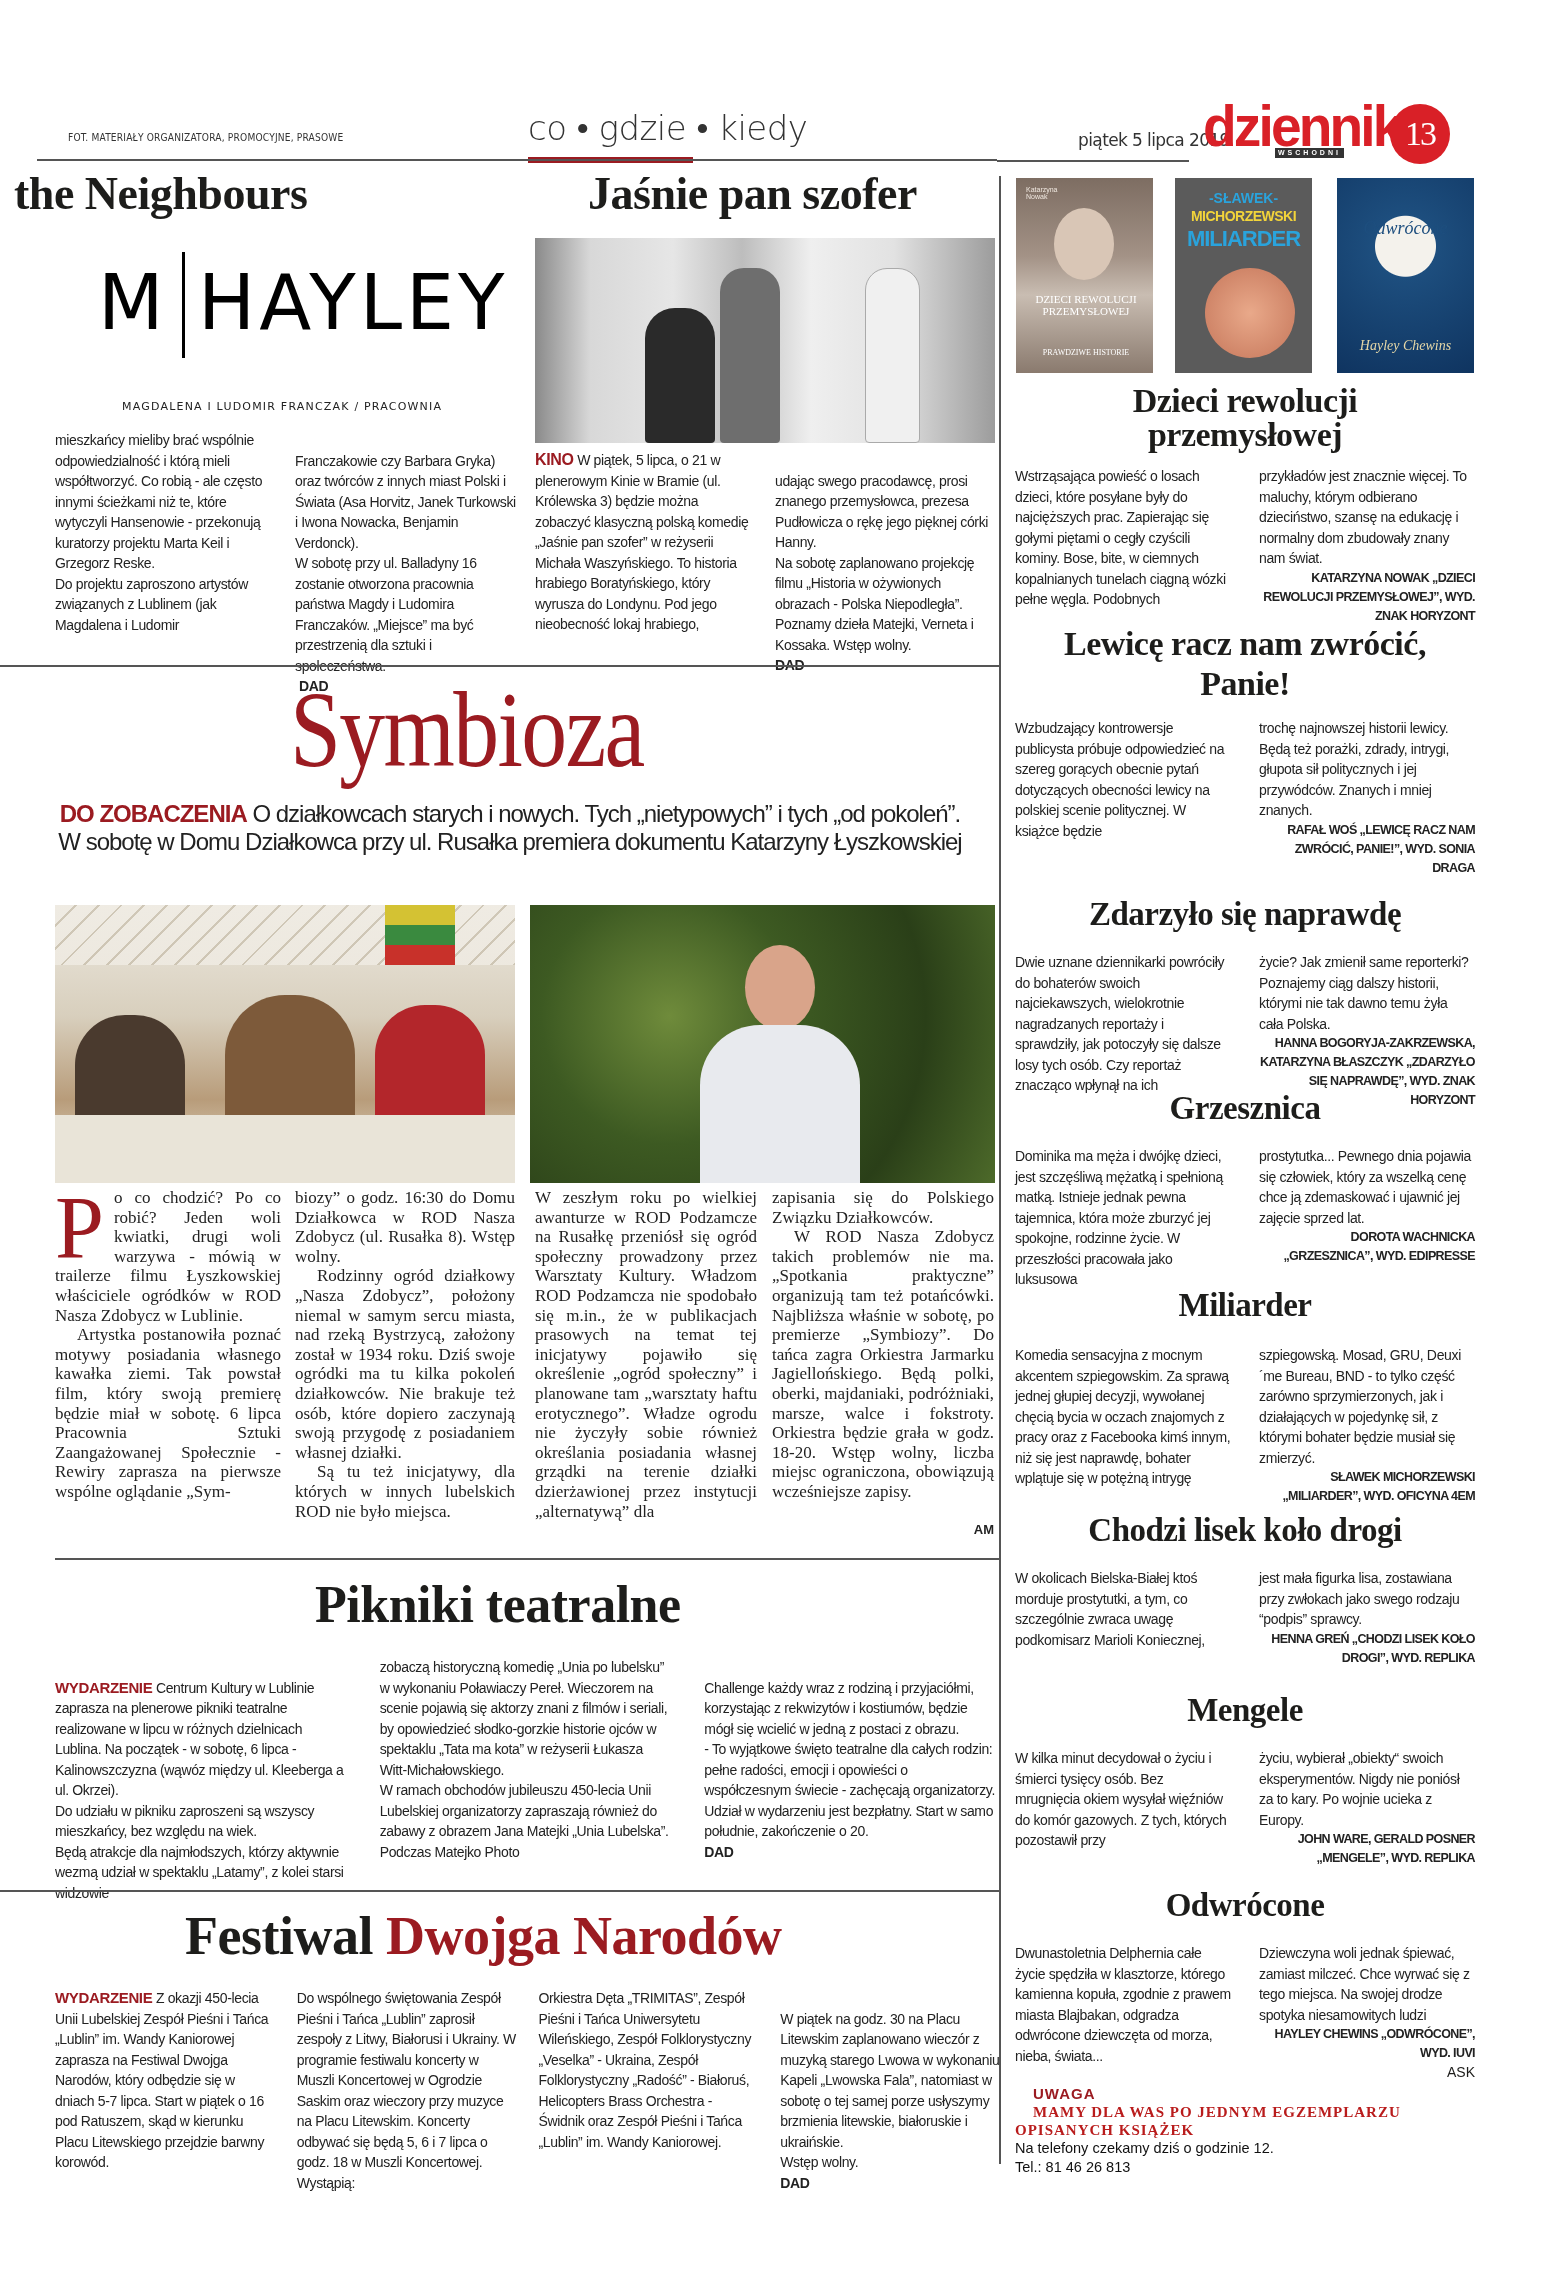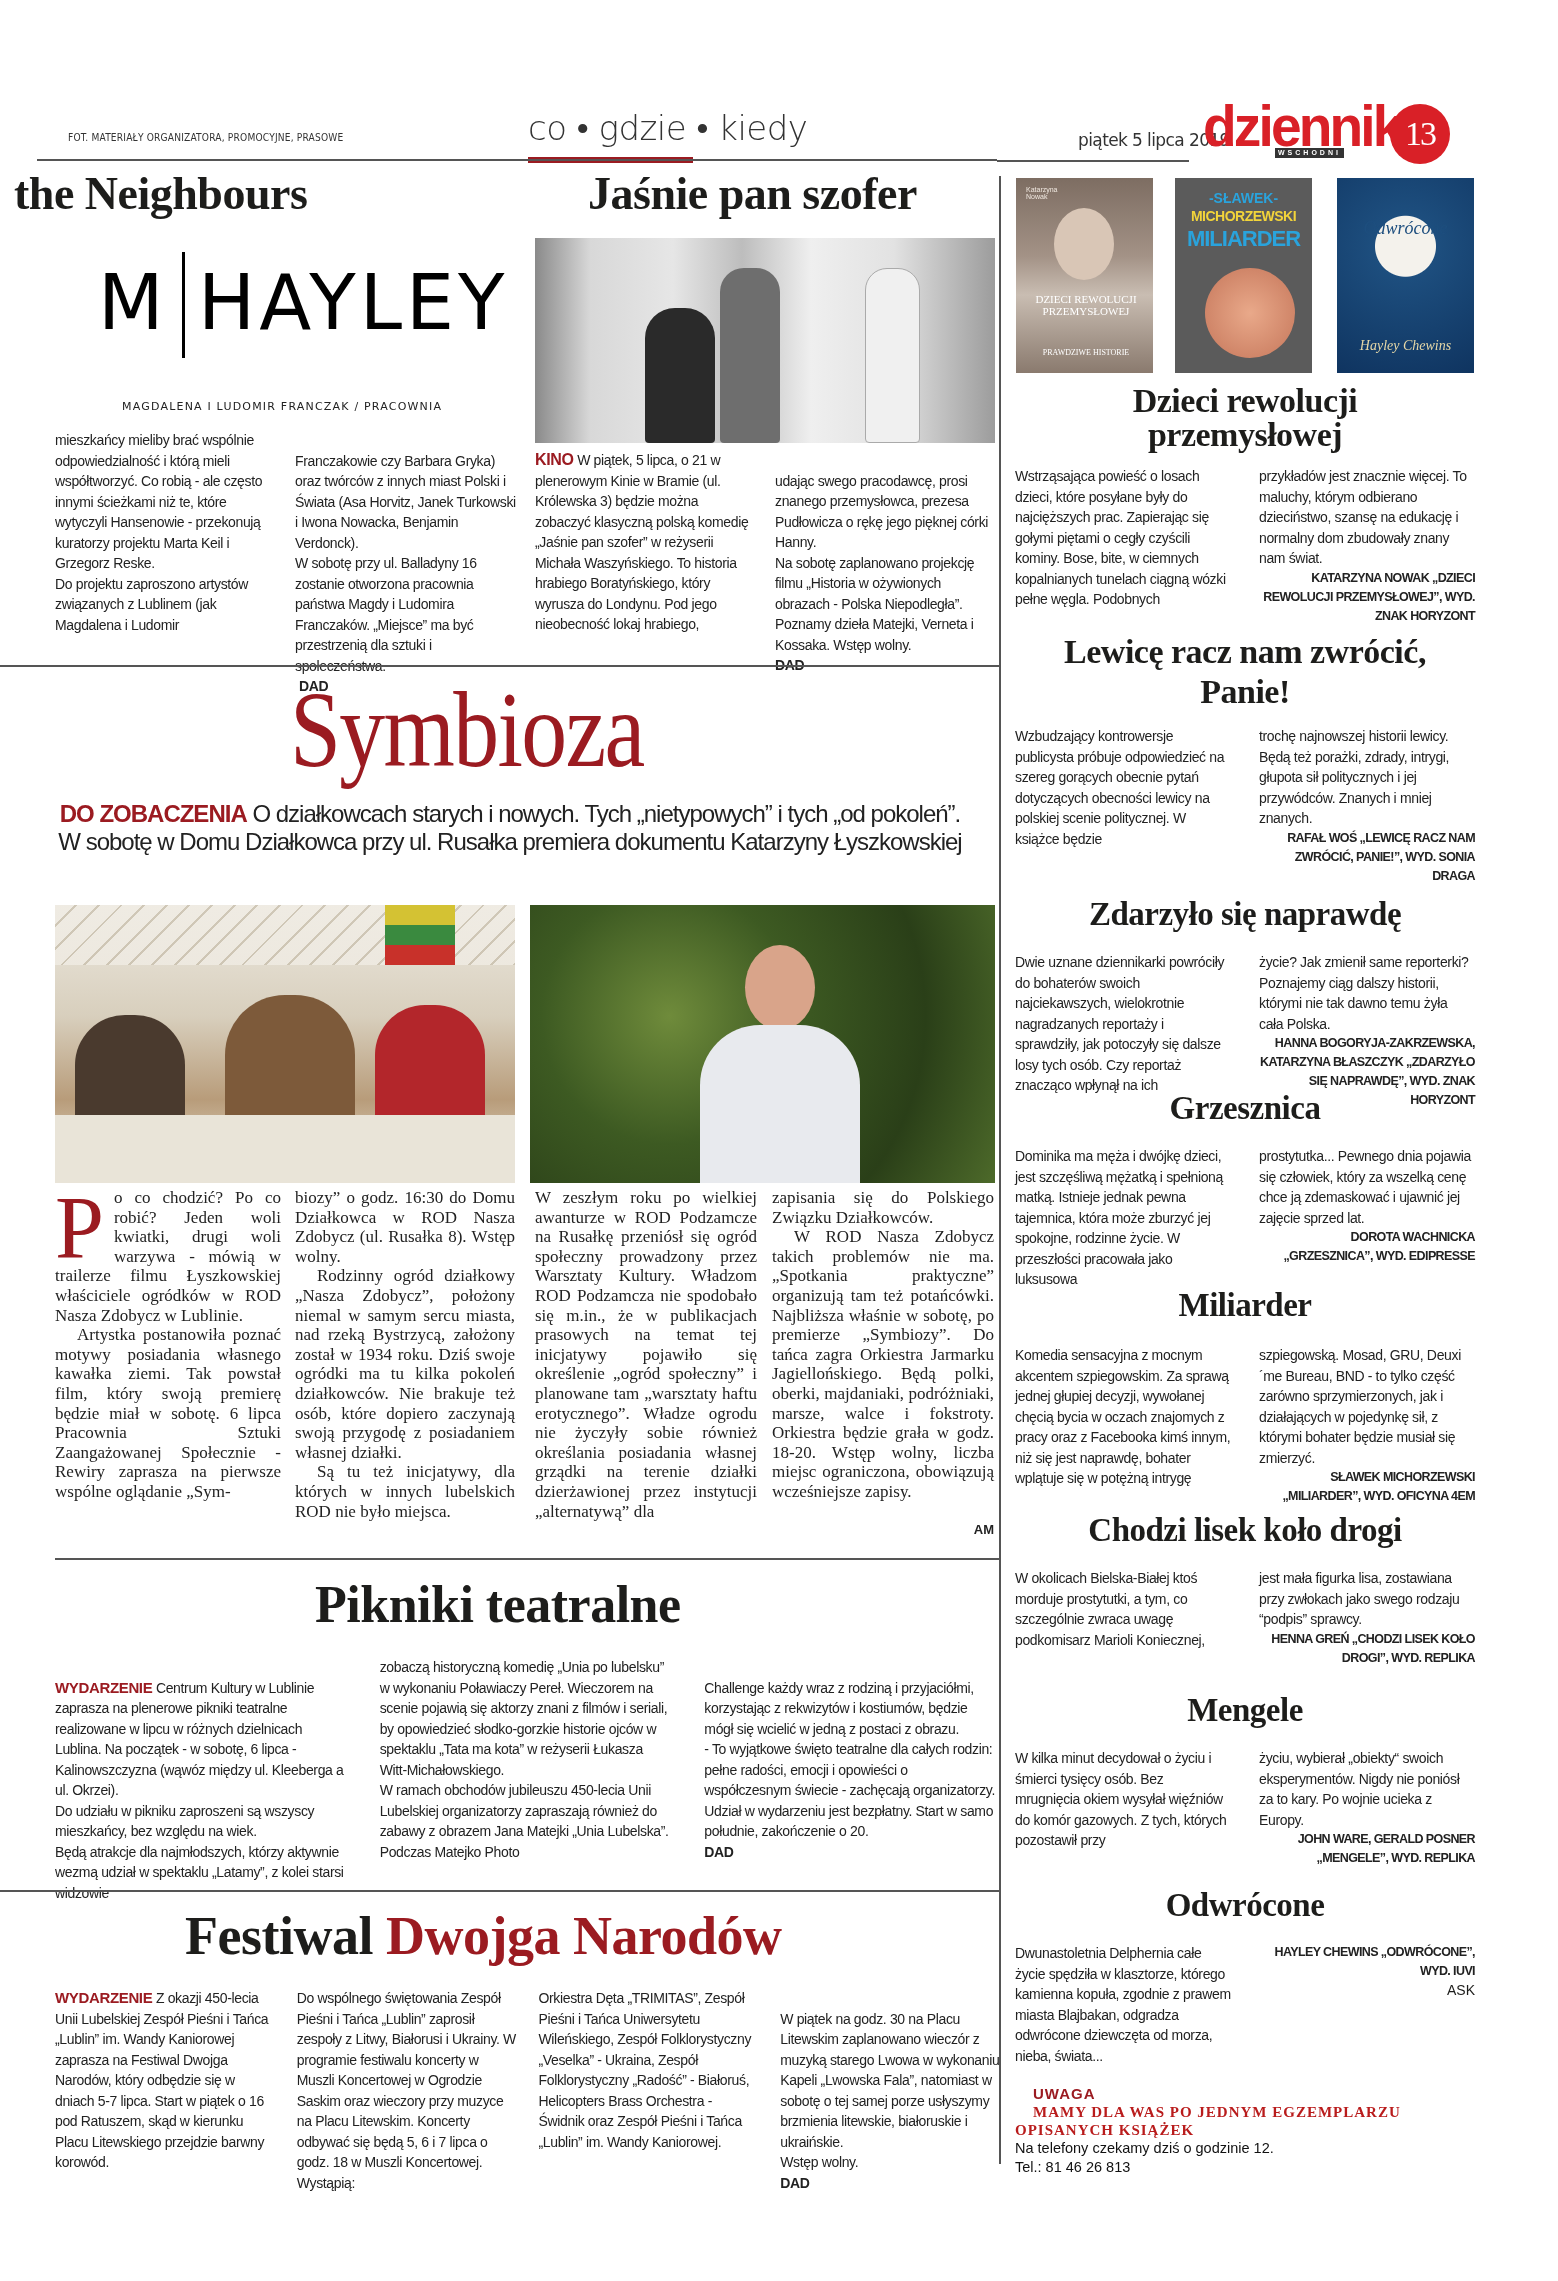--- a/index.html
+++ b/index.html
@@ -171,21 +171,21 @@
   <div class="cols2">
     <div class="body-sans">Wstrząsająca powieść o losach dzieci, które posyłane były do najcięższych prac. Zapierając się gołymi piętami o cegły czyścili kominy. Bose, bite, w ciemnych kopalnianych tunelach ciągną wózki pełne węgla. Podobnych</div>
     <div>
       <div class="body-sans">przykładów jest znacznie więcej. To maluchy, którym odbierano dzieciństwo, szansę na edukację i normalny dom zbudowały znany nam świat.</div>
       <div class="credit">KATARZYNA NOWAK „DZIECI REWOLUCJI PRZEMYSŁOWEJ”, WYD. ZNAK HORYZONT</div>
     </div>
   </div>
 </div>
 
 <div class="abs" style="left:1015px;top:620px;width:460px;">
-  <div class="serif-head" style="text-align:center;font-size:34px;line-height:40px;width:440px;margin:12px auto 14px;">Lewicę racz nam zwrócić, Panie!</div>
+  <div class="serif-head" style="text-align:center;font-size:34px;line-height:40px;width:440px;margin:4px auto 14px;">Lewicę racz nam zwrócić, Panie!</div>
   <div class="cols2">
     <div class="body-sans">Wzbudzający kontrowersje publicysta próbuje odpowiedzieć na szereg gorących obecnie pytań dotyczących obecności lewicy na polskiej scenie politycznej. W książce będzie</div>
     <div>
       <div class="body-sans">trochę najnowszej historii lewicy. Będą też porażki, zdrady, intrygi, głupota sił politycznych i jej przywódców. Znanych i mniej znanych.</div>
       <div class="credit">RAFAŁ WOŚ „LEWICĘ RACZ NAM ZWRÓCIĆ, PANIE!”, WYD. SONIA DRAGA</div>
     </div>
   </div>
 </div>
 
 <div class="abs" style="left:1015px;top:870px;width:460px;">
@@ -241,20 +241,21 @@
       <div class="credit">JOHN WARE, GERALD POSNER „MENGELE”, WYD. REPLIKA</div>
     </div>
   </div>
 </div>
 
 <div class="abs" style="left:1015px;top:1885px;width:460px;">
   <div class="serif-head" style="text-align:center;font-size:33px;line-height:40px;margin-bottom:18px;">Odwrócone</div>
   <div class="cols2">
     <div class="body-sans">Dwunastoletnia Delphernia całe życie spędziła w klasztorze, którego kamienna kopuła, zgodnie z prawem miasta Blajbakan, odgradza odwrócone dziewczęta od morza, nieba, świata...</div>
     <div>
+      <div class="body-sans">Dziewczyna woli jednak śpiewać, zamiast milczeć. Chce wyrwać się z tego miejsca. Na swojej drodze spotyka niesamowitych ludzi</div>
       <div class="credit">HAYLEY CHEWINS „ODWRÓCONE”, WYD. IUVI</div>
       <div style="text-align:right;font-size:14px;line-height:19px;">ASK</div>
     </div>
   </div>
 </div>
 
 <div class="abs" style="left:1015px;top:2085px;width:460px;">
   <div style="color:#9b1b21;font-weight:bold;font-size:15px;letter-spacing:1px;line-height:18px;padding-left:18px;">UWAGA</div>
   <div style="color:#b91c1c;font-weight:bold;font-size:15px;letter-spacing:1px;line-height:18px;text-indent:18px;font-family:Liberation Serif, serif;">MAMY DLA WAS PO JEDNYM EGZEMPLARZU OPISANYCH KSIĄŻEK</div>
   <div style="font-size:14.5px;line-height:19px;color:#111;">Na telefony czekamy dziś o godzinie 12.</div>

